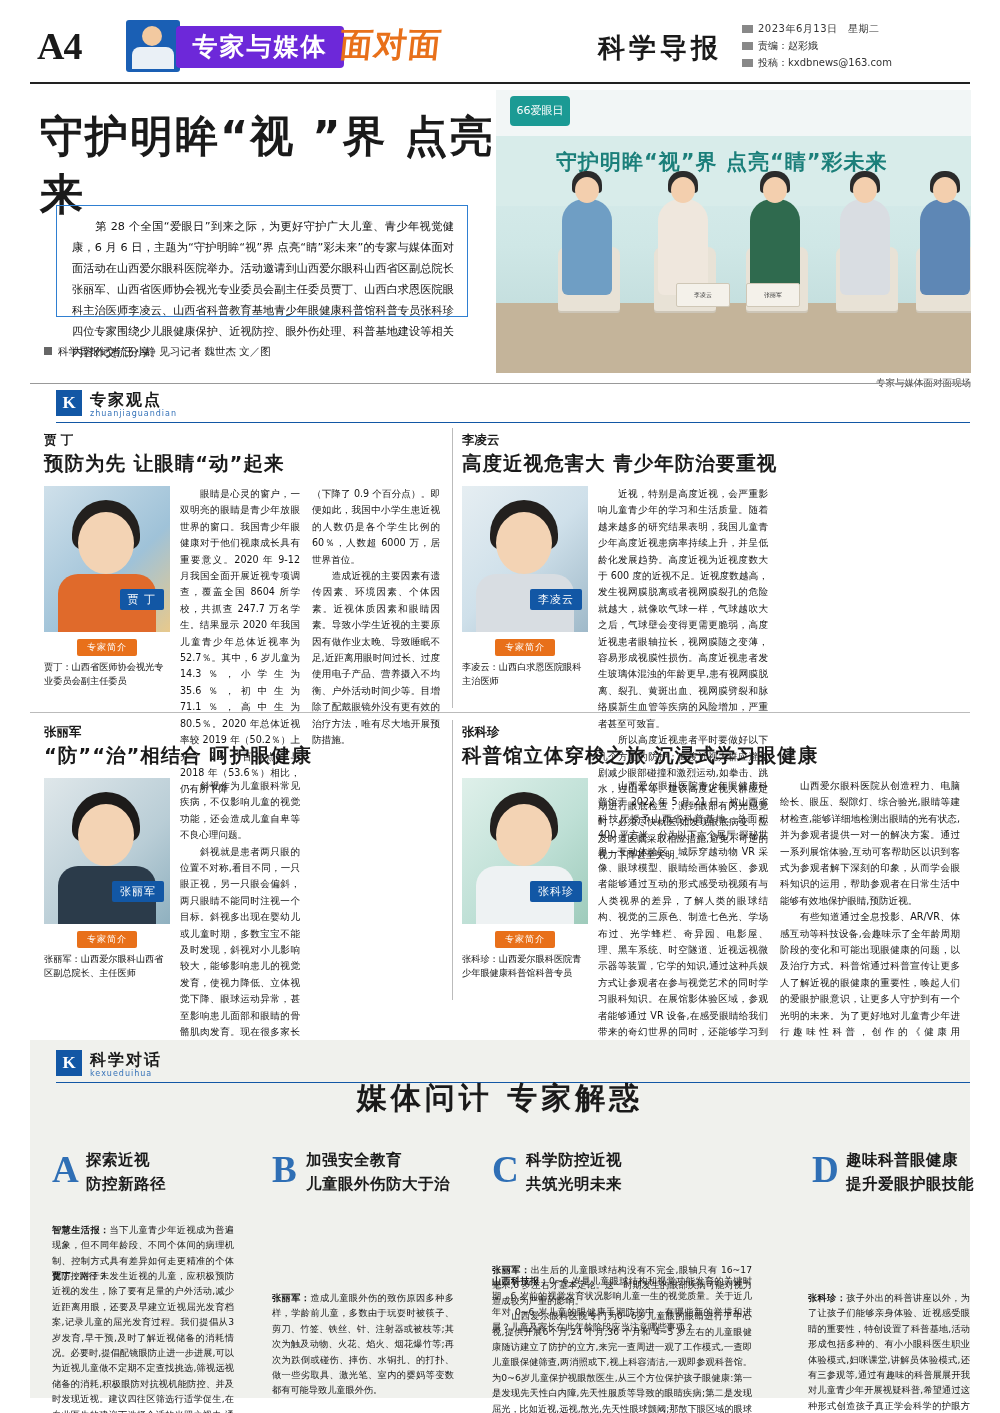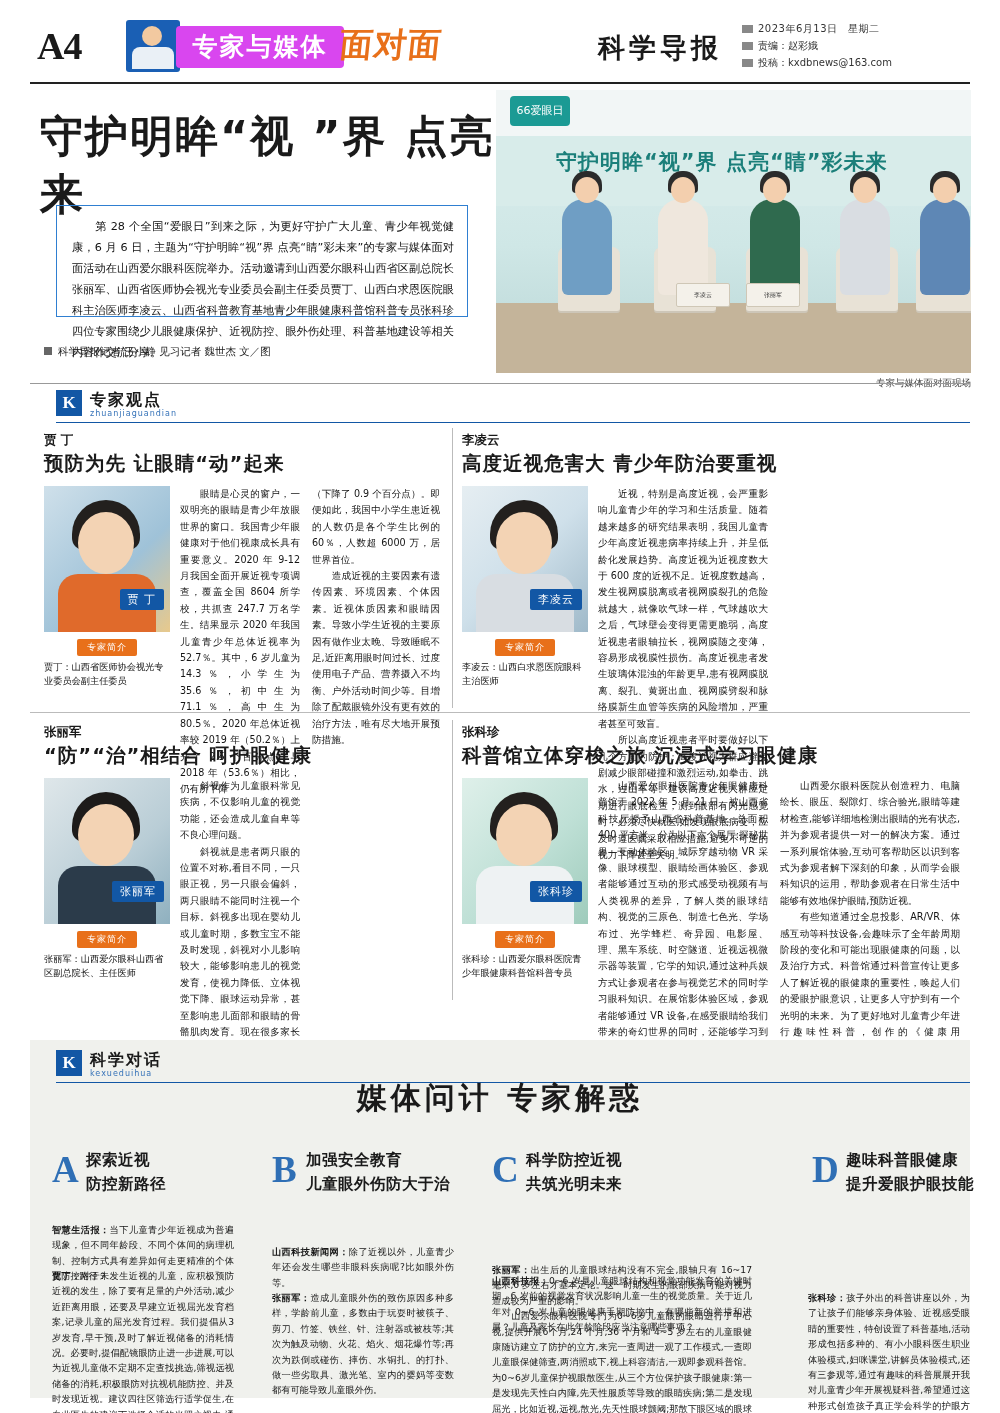--- a/index.html
+++ b/index.html
@@ -6,21 +6,21 @@
   body{width:1000px;height:1413px;font-family:"DejaVu Sans","Liberation Sans",sans-serif;color:#1a1a1a;position:relative;overflow:hidden;}
   .page{position:relative;width:1000px;height:1413px;background:#fff;}
 
   
   .masthead{position:absolute;left:30px;top:18px;width:940px;height:62px;}
   .folio{position:absolute;left:7px;top:6px;font-size:38px;font-weight:bold;letter-spacing:-1px;font-family:"Liberation Serif",serif;}
   .mh-logo{position:absolute;left:96px;top:0px;width:330px;height:60px;}
   .mh-logo .badge{position:absolute;left:0;top:2px;width:54px;height:52px;background:#1a5fb4;border-radius:3px;}
   .mh-logo .badge .head{position:absolute;left:16px;top:6px;width:20px;height:20px;border-radius:50%;background:#f2c9a0;}
   .mh-logo .badge .body{position:absolute;left:6px;top:27px;width:42px;height:22px;border-radius:8px 8px 0 0;background:#eaf0f6;}
-  .mh-logo .bluebar{position:absolute;left:50px;top:8px;width:168px;height:42px;background:#d946ef;border-radius:4px;}
+  .mh-logo .bluebar{position:absolute;left:50px;top:8px;width:168px;height:42px;background:#6d28d9;border-radius:4px;}
   .mh-logo .bluebar span{display:block;color:#fff;font-size:25px;font-weight:bold;letter-spacing:2px;line-height:42px;text-align:center;font-family:"DejaVu Sans",sans-serif;}
   .mh-logo .orange{position:absolute;left:214px;top:2px;width:118px;height:50px;}
   .mh-logo .orange span{display:block;font-size:33px;font-weight:bold;color:#e8701a;line-height:50px;letter-spacing:1px;font-family:"DejaVu Sans",sans-serif;transform:skewX(-6deg);}
   .mh-title{position:absolute;right:248px;top:12px;font-size:27px;font-weight:bold;letter-spacing:4px;font-family:"Liberation Serif",serif;}
   .mh-meta{position:absolute;right:0;top:2px;width:228px;font-size:10px;line-height:17px;color:#333;}
   .mh-meta .row{display:flex;align-items:center;gap:5px;}
   .mh-meta .sq{width:11px;height:8px;background:#888;display:inline-block;}
   .mh-meta .dt{letter-spacing:0.5px;}
   .rule-top{position:absolute;left:30px;top:82px;width:940px;height:2px;background:#222;}
 
@@ -269,21 +269,20 @@
 
   <div class="qletter" style="left:52px;top:1148px;">A</div>
   <div class="qtitle" style="left:86px;top:1148px;width:170px;white-space:pre-line;">探索近视
 防控新路径</div>
   <div class="qbody" style="left:52px;top:1222px;width:182px;"><b>智慧生活报：</b><span>当下儿童青少年近视成为普遍现象，但不同年龄段、不同个体间的病理机制、控制方式具有差异如何走更精准的个体化防控路径？</span></div>
   <div class="qbody" style="left:52px;top:1268px;width:182px;"><b>贾丁：</b><span>对于未发生近视的儿童，应积极预防近视的发生，除了要有足量的户外活动,减少近距离用眼，还要及早建立近视屈光发育档案,记录儿童的屈光发育过程。我们提倡从3岁发育,早干预,及时了解近视储备的消耗情况。必要时,提倡配镜眼防止进一步进展,可以为近视儿童做不定期不定查找挑选,筛视远视储备的消耗,积极眼防对抗视机能防控、并及时发现近视。建议四往区筛选行适学促生,在专业医生的建议下选择合适的光照之视力,通过规视眼镜、角膜塑形镜、多焦点镜类眼镜,RGP等光学方法，能在一定程度上控制近视的加深。</span></div>
 
   <div class="qletter" style="left:272px;top:1148px;">B</div>
   <div class="qtitle" style="left:306px;top:1148px;width:190px;white-space:pre-line;">加强安全教育
 儿童眼外伤防大于治</div>
-  <div class="qbody" style="left:272px;top:1244px;width:182px;"><b>山西科技新闻网：</b><span>除了近视以外，儿童青少年还会发生哪些非眼科疾病呢?比如眼外伤等。</span></div>
   <div class="qbody" style="left:272px;top:1290px;width:182px;"><b>张丽军：</b><span>造成儿童眼外伤的致伤原因多种多样，学龄前儿童，多数由于玩耍时被筷子、剪刀、竹签、铁丝、针、注射器或被枝等;其次为触及动物、火花、焰火、烟花爆竹等;再次为跌倒或碰伤、摔伤、水铜扎、的打扑、做一些劣取具、激光笔、室内的婴妈等变数都有可能导致儿童眼外伤。</span></div>
 
   <div class="qletter" style="left:492px;top:1148px;">C</div>
   <div class="qtitle" style="left:526px;top:1148px;width:190px;white-space:pre-line;">科学防控近视
 共筑光明未来</div>
   <div class="qbody" style="left:492px;top:1273px;width:260px;"><b>山西科技报：</b><span>0~6 岁是儿童眼球结构和视觉功能发育的关键时期，6 岁前的视觉发育状况影响儿童一生的视觉质量。关于近几年对 0~6 岁儿童的眼健康手期防控中，有哪些新的举措和进展？儿童及家长在此年龄阶段应当注意哪些事项？</span></div>
   <div class="qbody" style="left:492px;top:1262px;width:260px;white-space:pre-line;"><b>张丽军：</b><span>出生后的儿童眼球结构没有不完全,眼轴只有 16~17 毫米,6 岁左右才基本定论。这一时期发生的眼部疾病可能对视力造成较为严重的影响。
 　　山西爱尔眼科医院专门为0~6岁儿童眼的眼睛进行了中心视,提供开展6个月,24 个月,36 个月和 4~5 岁左右的儿童眼健康随访建立了防护的立方,来完一查周进一观了工作模式,一查即儿童眼保健筛查,两消照或下,视上科容清洁,一观即参观科普馆。为0~6岁儿童保护视眼散医生,从三个方位保护孩子眼健康:第一是发现先天性白内障,先天性服质等导致的眼睛疾病;第二是发现屈光，比如近视,远视,散光,先天性眼球颤阈;那散下眼区域的眼球发育,第三是预防儿童眼外伤的发生,家长从小要正确引导,同时要避免给孩子玩接触到的相应物品,健康用眼。</span></div>
 
   <div class="qletter" style="left:812px;top:1148px;">D</div>

